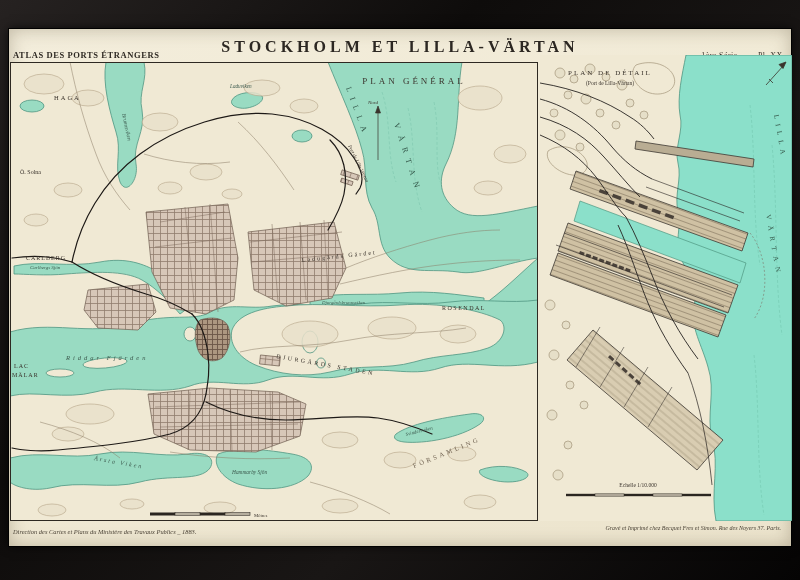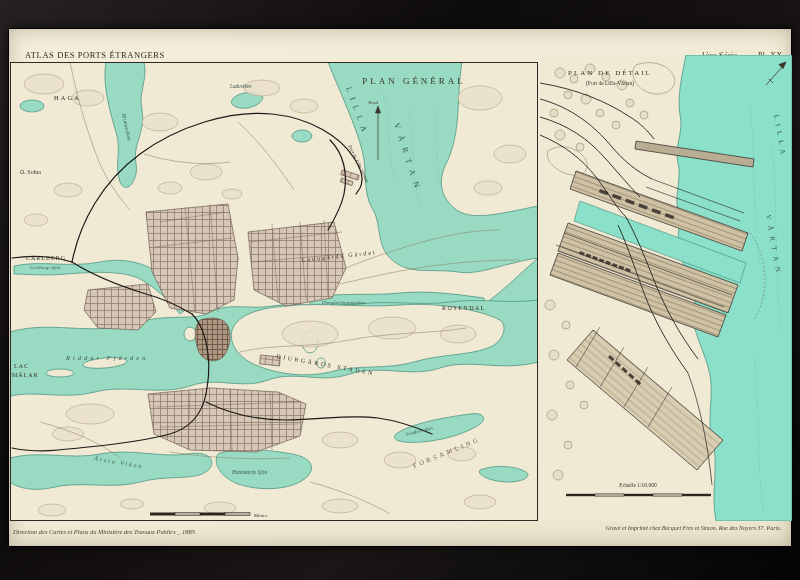--- a/index.html
+++ b/index.html
@@ -11,22 +11,22 @@
   .frame{
     position:absolute;inset:0;
     background:linear-gradient(135deg,#262221 0%,#0e0c0b 35%,#191615 65%,#050404 100%);
   }
   .sheet{
     position:absolute;left:9px;top:29px;width:782px;height:517px;
     background:linear-gradient(160deg,#f3eddb 0%,#f0e9d4 55%,#ece4cd 100%);
     box-shadow:0 0 0 1px #000, inset 0 0 18px rgba(60,45,20,.28), 0 0 10px rgba(0,0,0,.8);
   }
   .hdr-atlas{
-    position:absolute;left:4px;top:21px;font-size:8.5px;font-weight:normal;
-    letter-spacing:.6px;color:#2f2a24;margin-left:12px;
+    position:absolute;left:4px;top:21px;font-size:8.5px;font-weight:bold;
+    letter-spacing:.6px;color:#2f2a24;
   }
   .hdr-title{
     position:absolute;left:0;right:0;top:9px;text-align:center;
     font-size:16px;font-weight:bold;letter-spacing:4px;color:#2c2722;
   }
   .hdr-plate{
     position:absolute;right:6px;top:22px;font-size:8px;color:#3a332c;letter-spacing:.4px;
   }
   .credit-left{
     position:absolute;left:4px;top:499px;font-size:6.4px;font-style:italic;color:#4a4236;
@@ -40,20 +40,21 @@
   .map-detail{left:531px;top:26px;}
 </style>
 </head>
 <body>
 
 <div class="frame"></div>
 
 <div class="sheet">
 
   <div class="hdr-atlas">ATLAS DES PORTS ÉTRANGERS</div>
+  <div class="hdr-title">STOCKHOLM ET LILLA-VÄRTAN</div>
   <div class="hdr-plate">1ère Série. ___ Pl. XX.</div>
 
   <svg class="map-main" width="528" height="459" viewBox="0 0 528 459">
     <defs>
       <pattern id="cityA" width="7" height="7" patternUnits="userSpaceOnUse">
         <rect width="7" height="7" fill="#d7c7b8"></rect>
         <path d="M0 3.5H7M3.5 0V7" stroke="#917c6d" stroke-width="0.8"></path>
       </pattern>
       <pattern id="cityDarkA" width="5" height="5" patternUnits="userSpaceOnUse">
         <rect width="5" height="5" fill="#ad9781"></rect>

